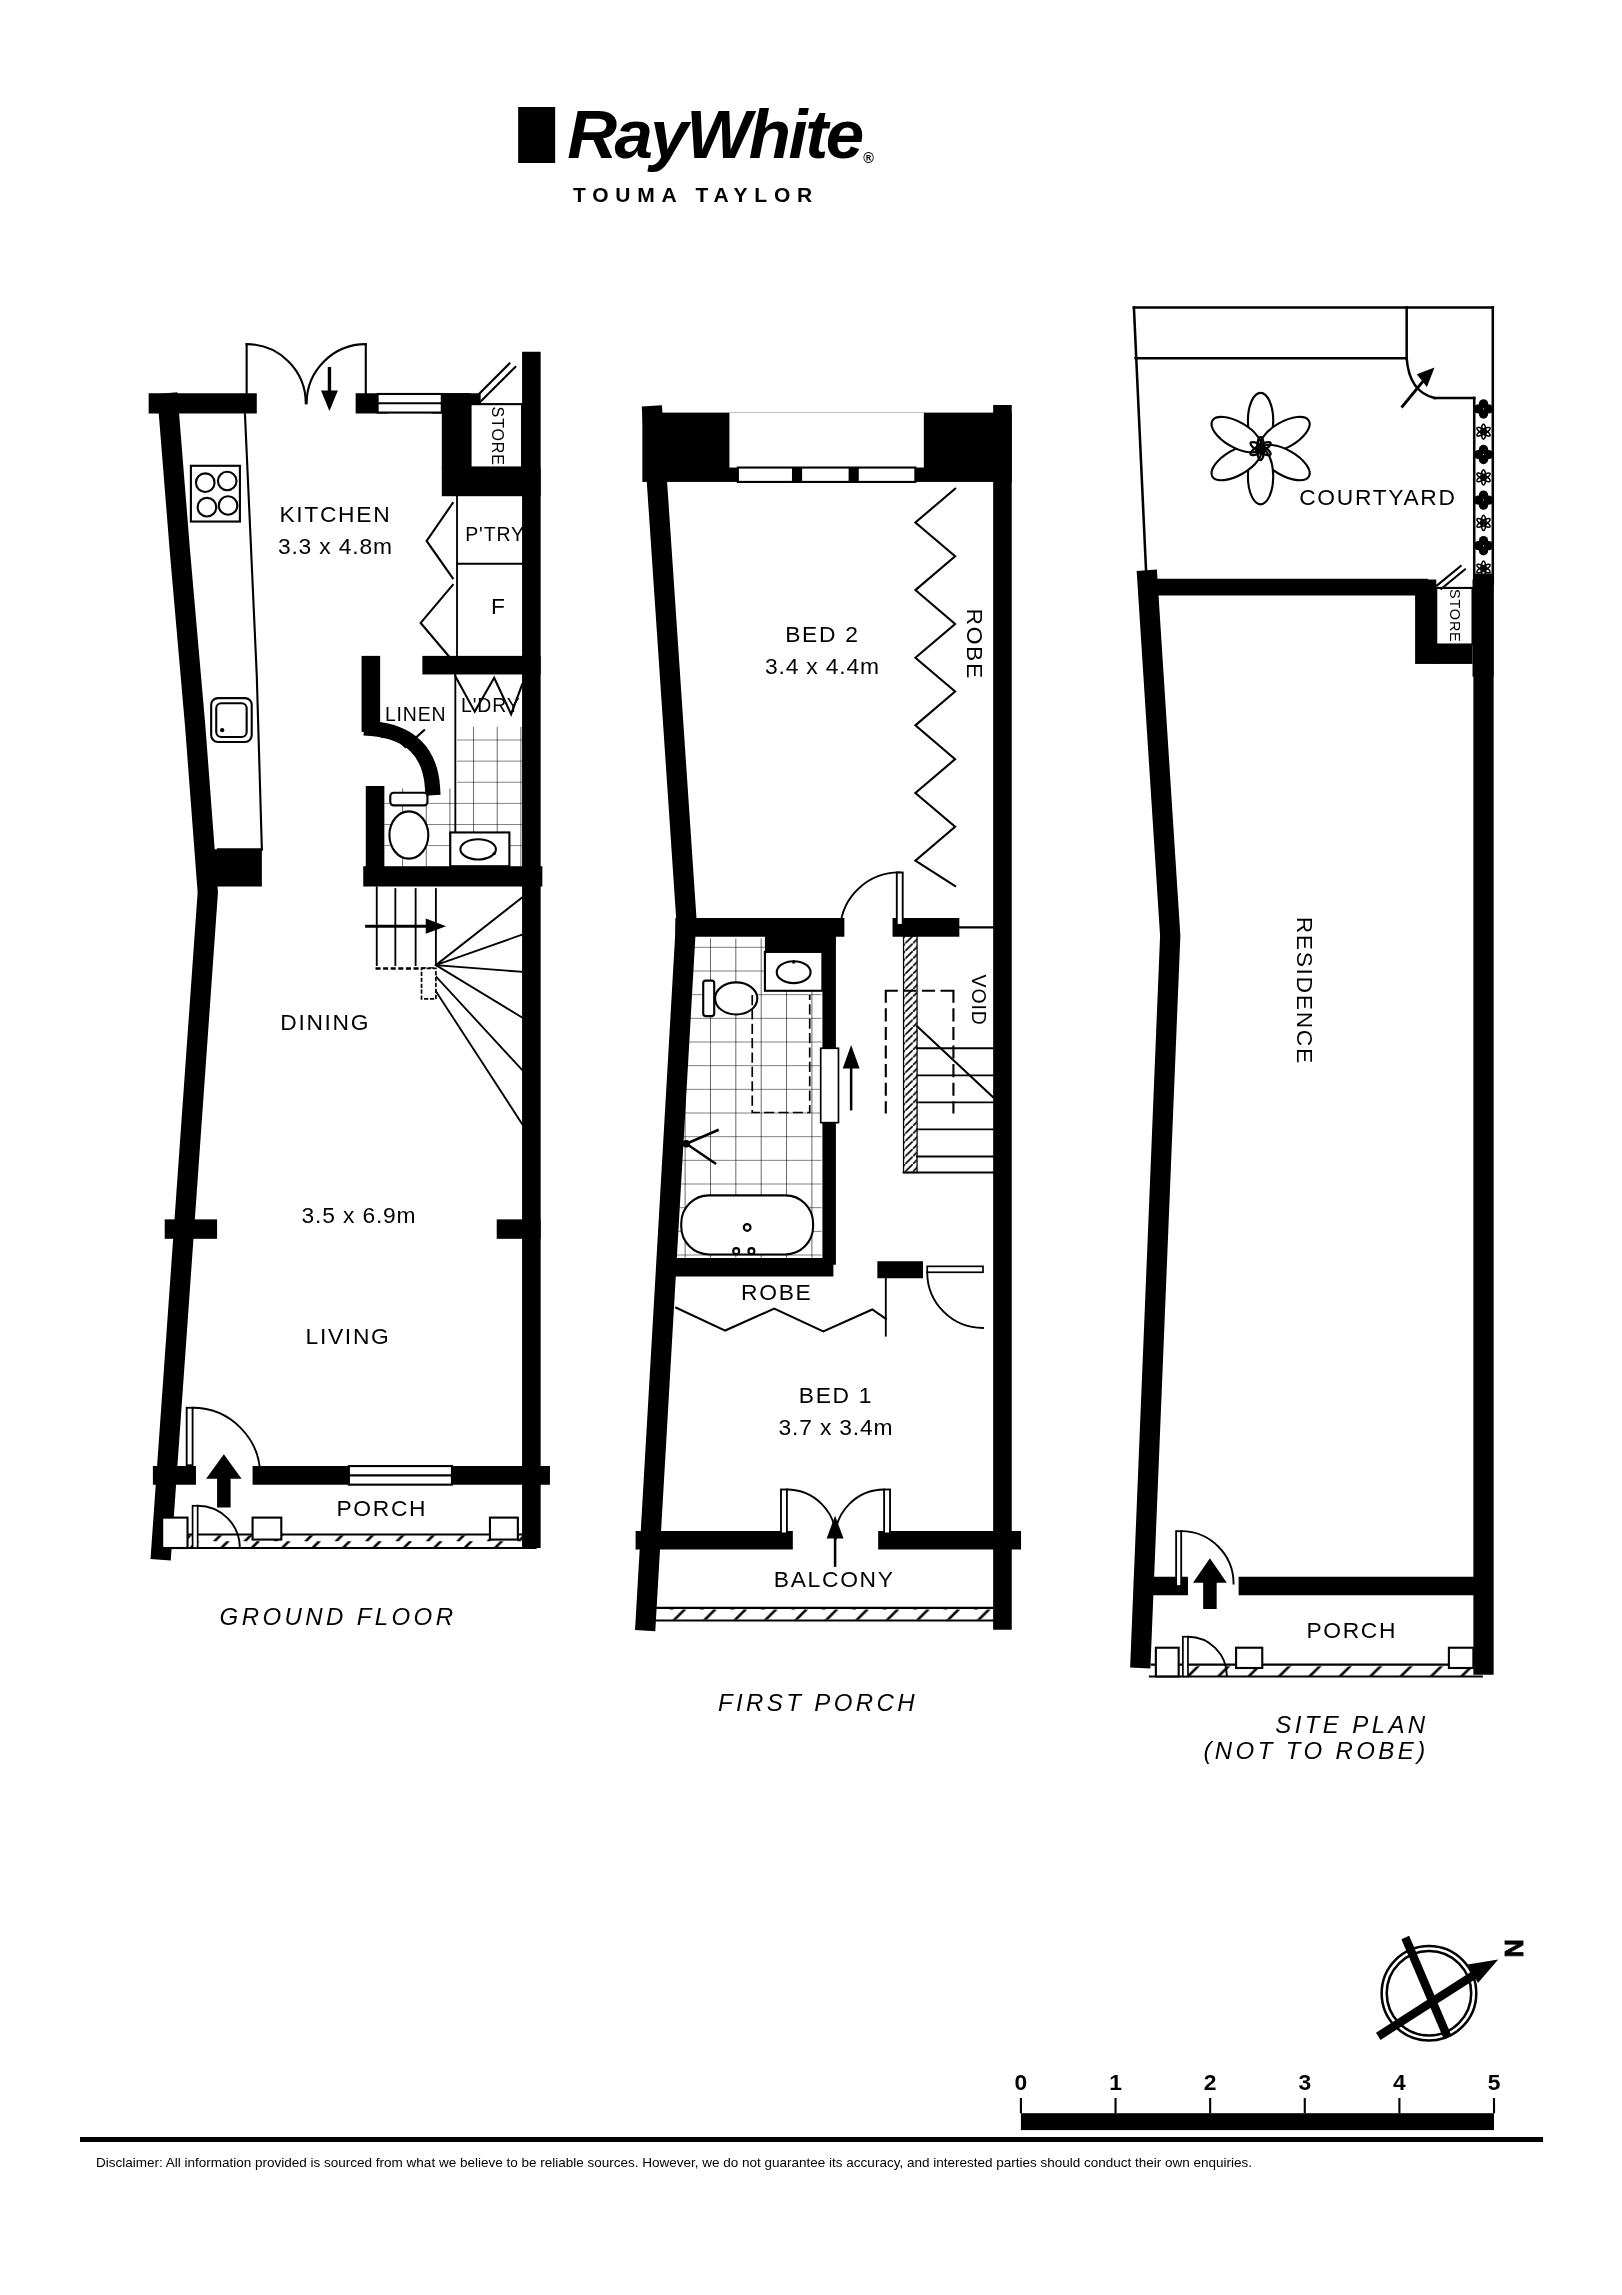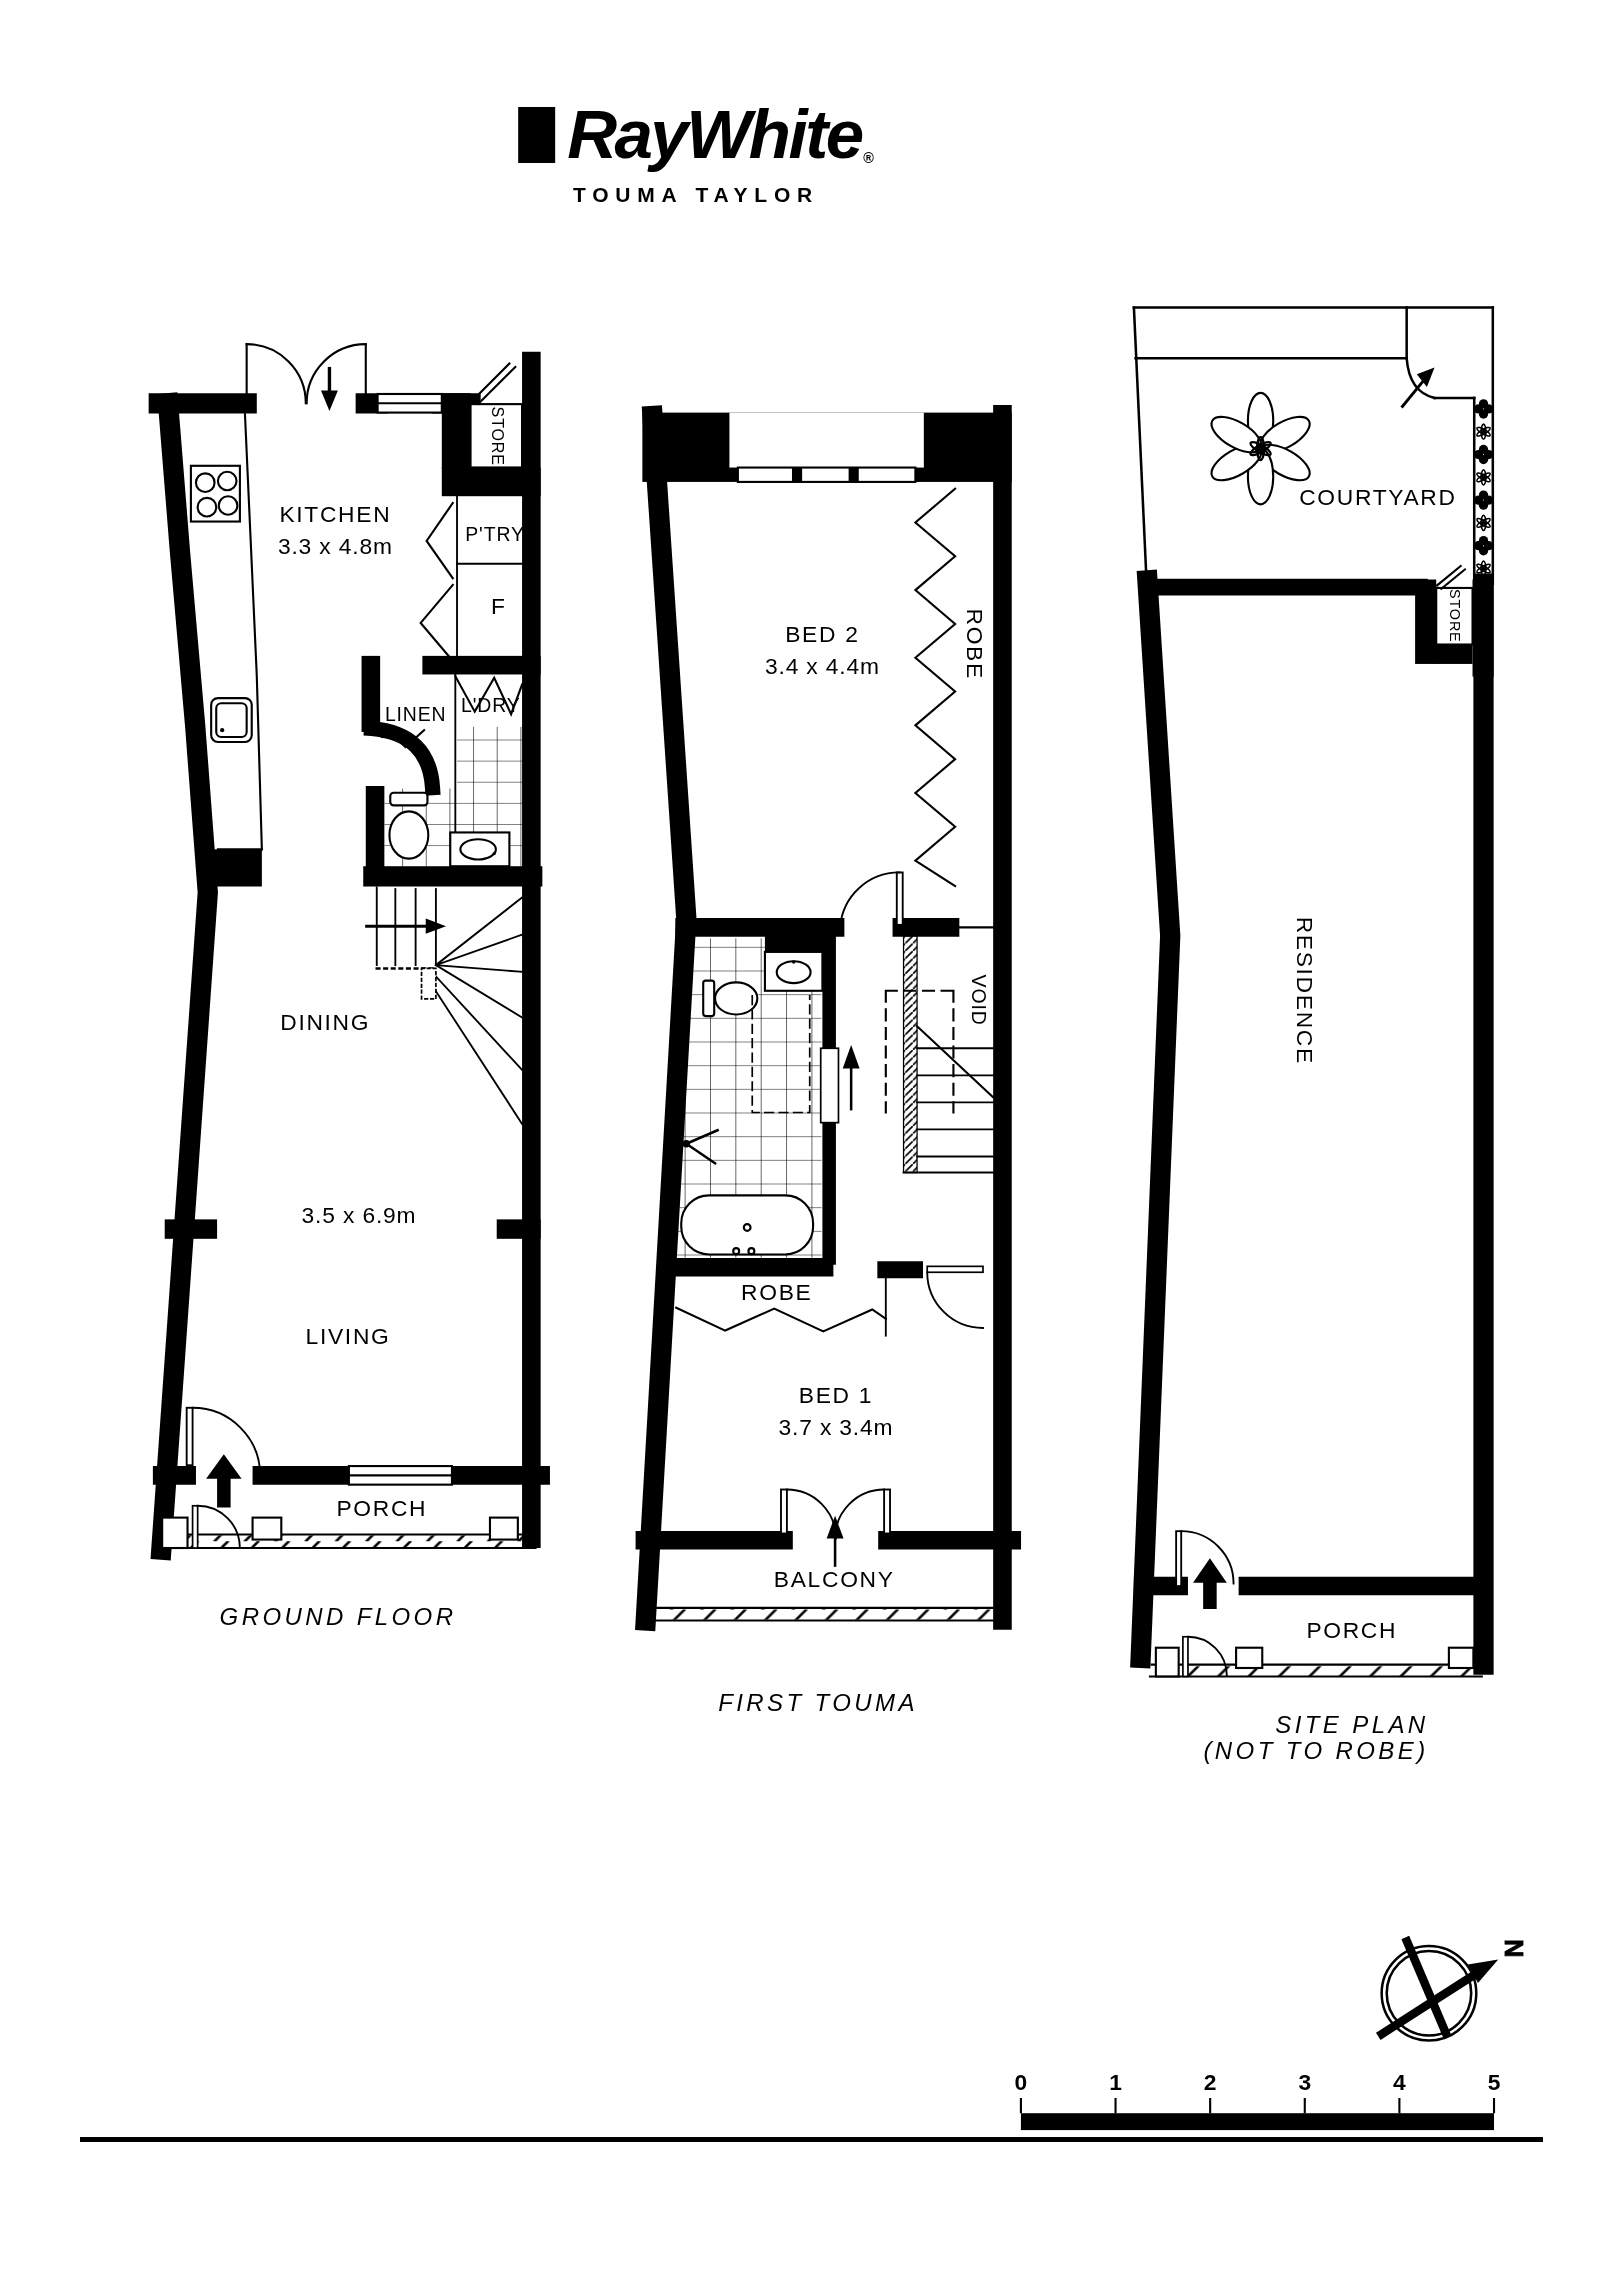--- a/index.html
+++ b/index.html
@@ -295,21 +295,21 @@
       <text class="lab" x="973" y="759">BED 2</text>
       <text class="dim" x="973" y="797">3.4 x 4.4m</text>
       <text class="lab" transform="rotate(90 1152 762)" x="1152" y="770">ROBE</text>
       <text class="sm" transform="rotate(90 1157 1183)" x="1157" y="1190">VOID</text>
       <text class="lab" x="919" y="1538">ROBE</text>
       <text class="lab" x="989" y="1660">BED 1</text>
       <text class="dim" x="989" y="1697">3.7 x 3.4m</text>
       <text class="lab" x="987" y="1877">BALCONY</text>
     </g>
   </svg>
-  <div class="plan-title" style="left:818px;top:1689px">FIRST TOUMA</div>
+  <div class="plan-title" style="left:818px;top:1689px">FIRST PORCH</div>
 
   <svg style="left:1090px;top:279px;width:456px;height:1437px" viewBox="1290 330 540 1700" fill="none" stroke-linecap="square">
     <defs>
       <pattern id="s-hatch" width="36" height="16" patternUnits="userSpaceOnUse">
         <path d="M2 16 L18 0" stroke="#000" stroke-width="3"></path>
       </pattern>
       <g id="s-clover" fill="#000">
         <circle cx="0" cy="-6" r="5.5"></circle>
           <circle cx="0" cy="6" r="5.5"></circle>
         <circle cx="-6" cy="0" r="5.5"></circle>
@@ -422,16 +422,17 @@
       <text class="num" x="1543" y="2473">3</text>
       <text class="num" x="1655" y="2473">4</text>
       <text class="num" x="1767" y="2473">5</text>
       <path d="M1207,2482 V2500 M1319,2482 V2500 M1431,2482 V2500 M1543,2482 V2500 M1655,2482 V2500 M1767,2482 V2500" stroke="#000" stroke-width="2.5"></path>
       <rect x="1207" y="2500" width="560" height="20" fill="#000"></rect>
     </g>
   </svg>
 
   <div class="rule"></div>
   <div class="disclaimer">
+    <div>Disclaimer: All information provided is sourced from what we believe to be reliable sources. However, we do not guarantee  its accuracy, and interested parties should conduct their own enquiries.</div>
   </div>
 
 </div>
 
 
 </body></html>

